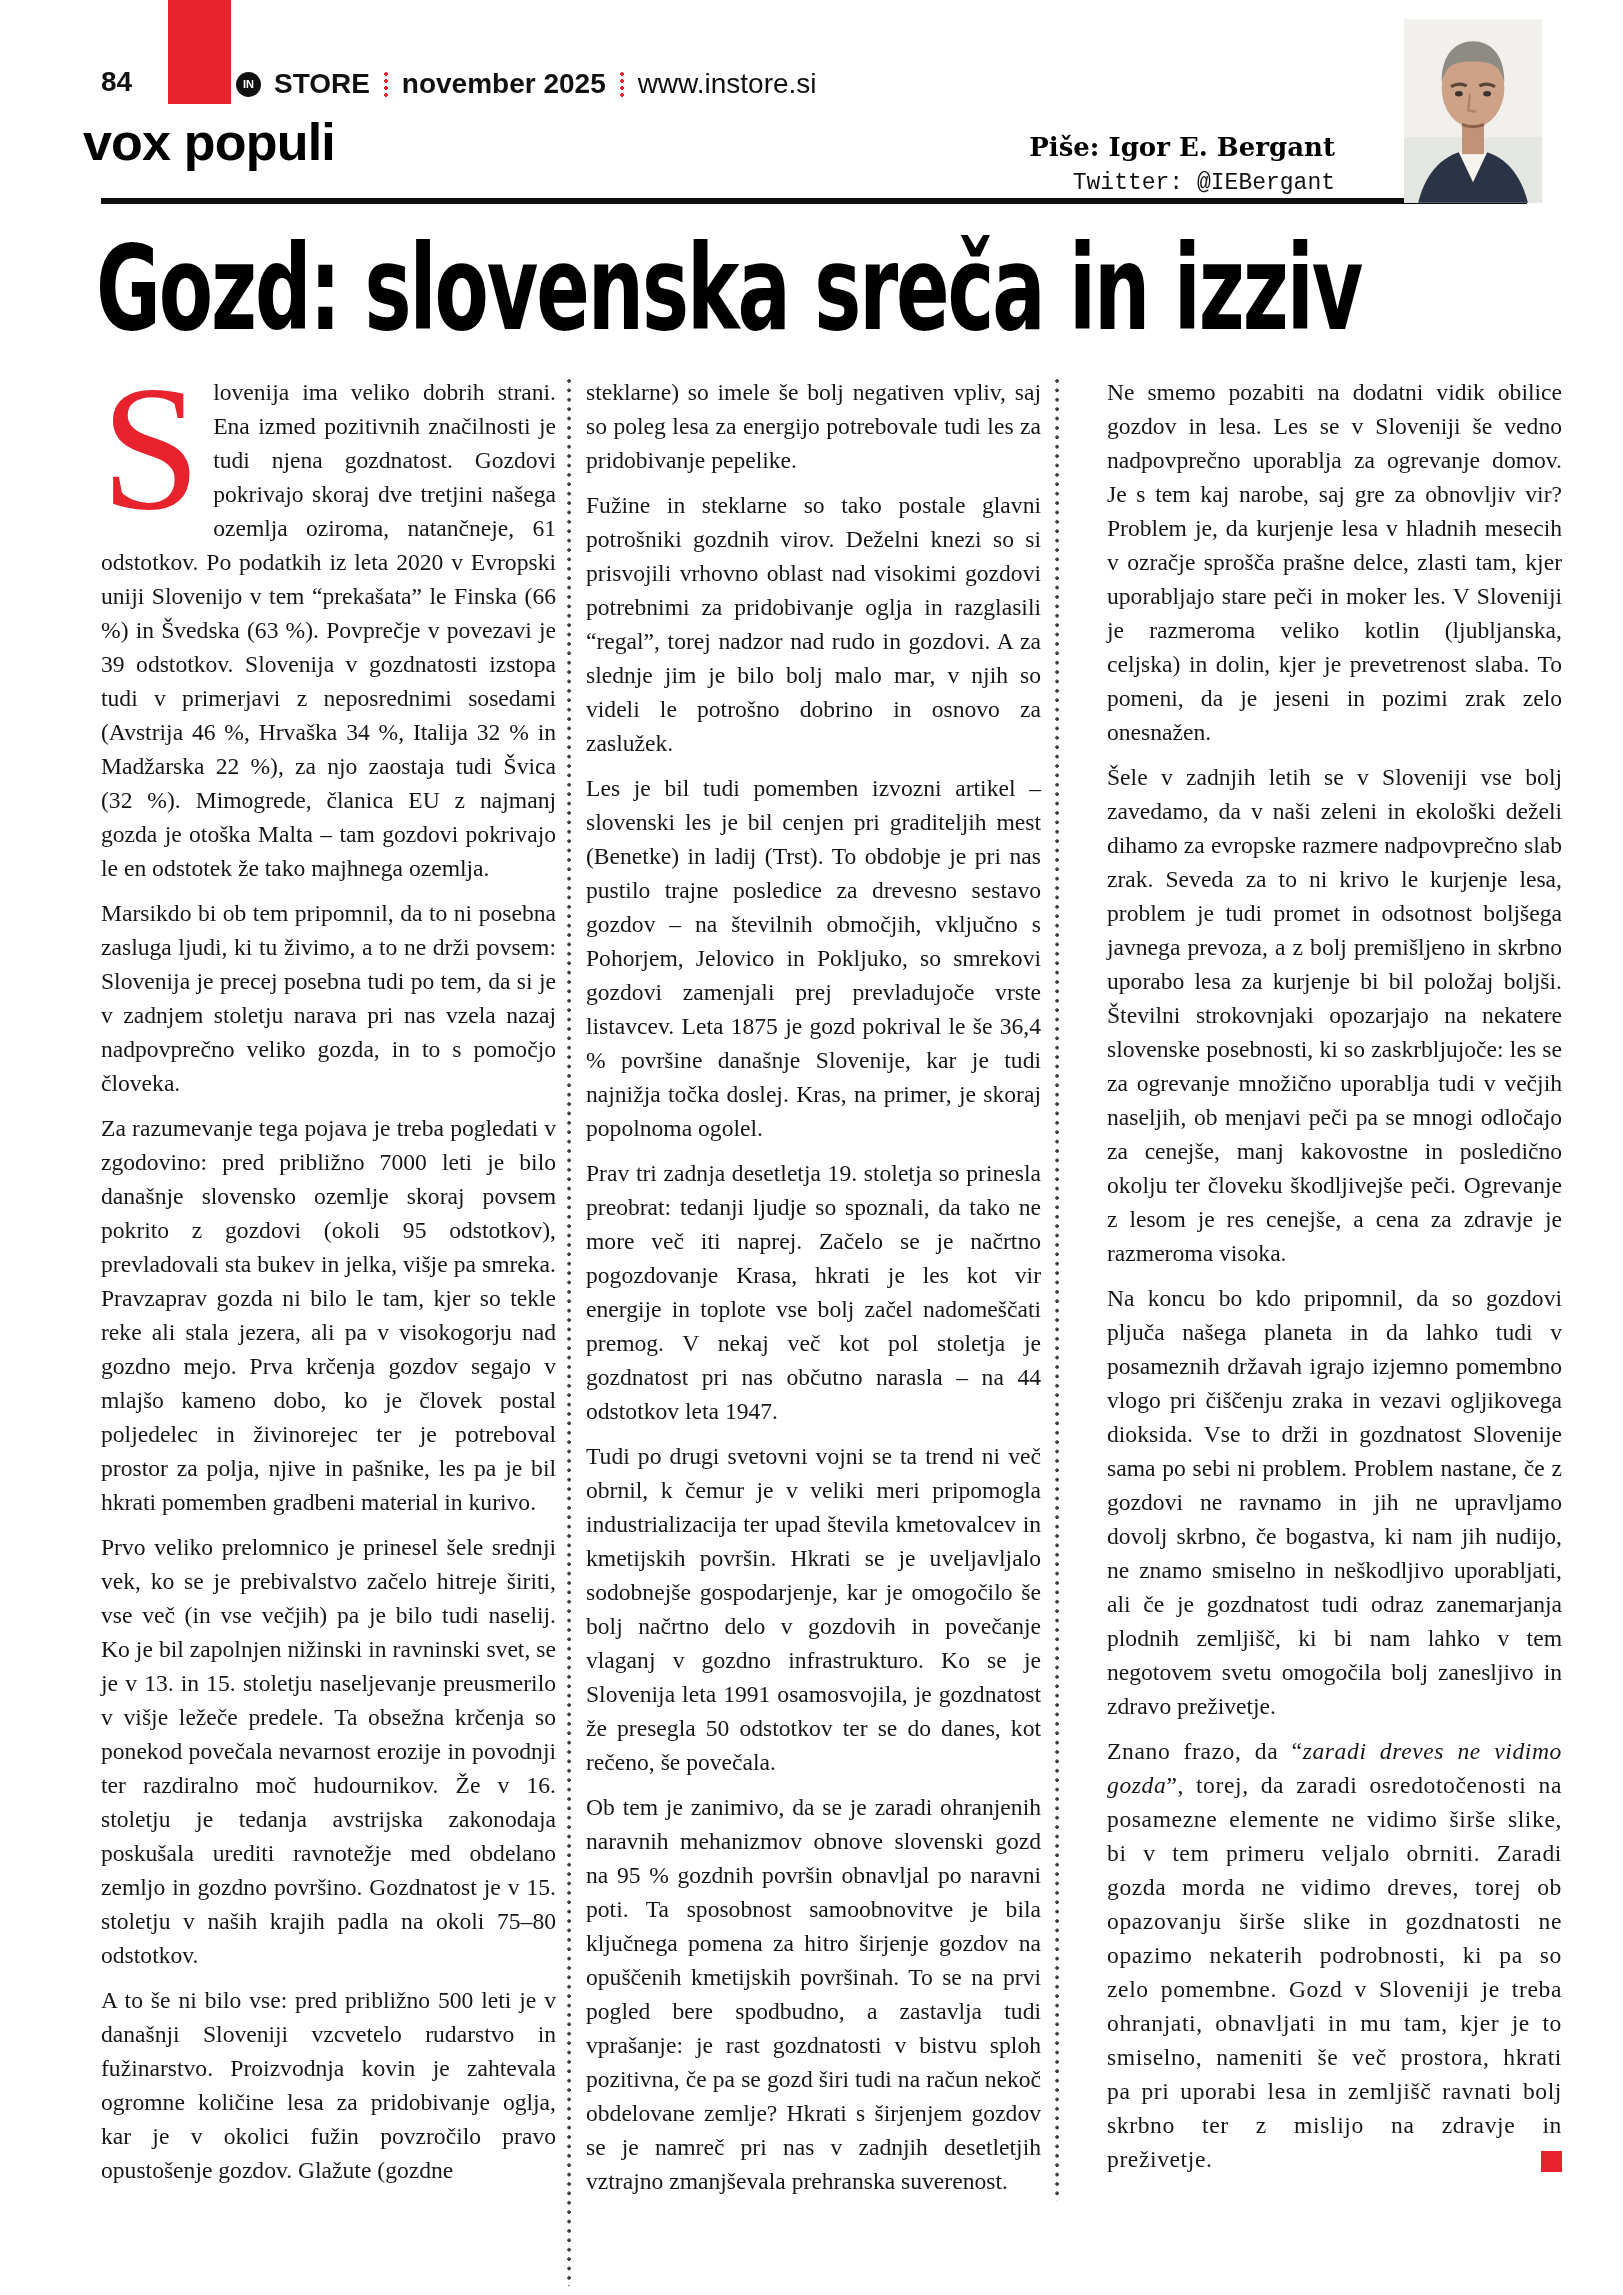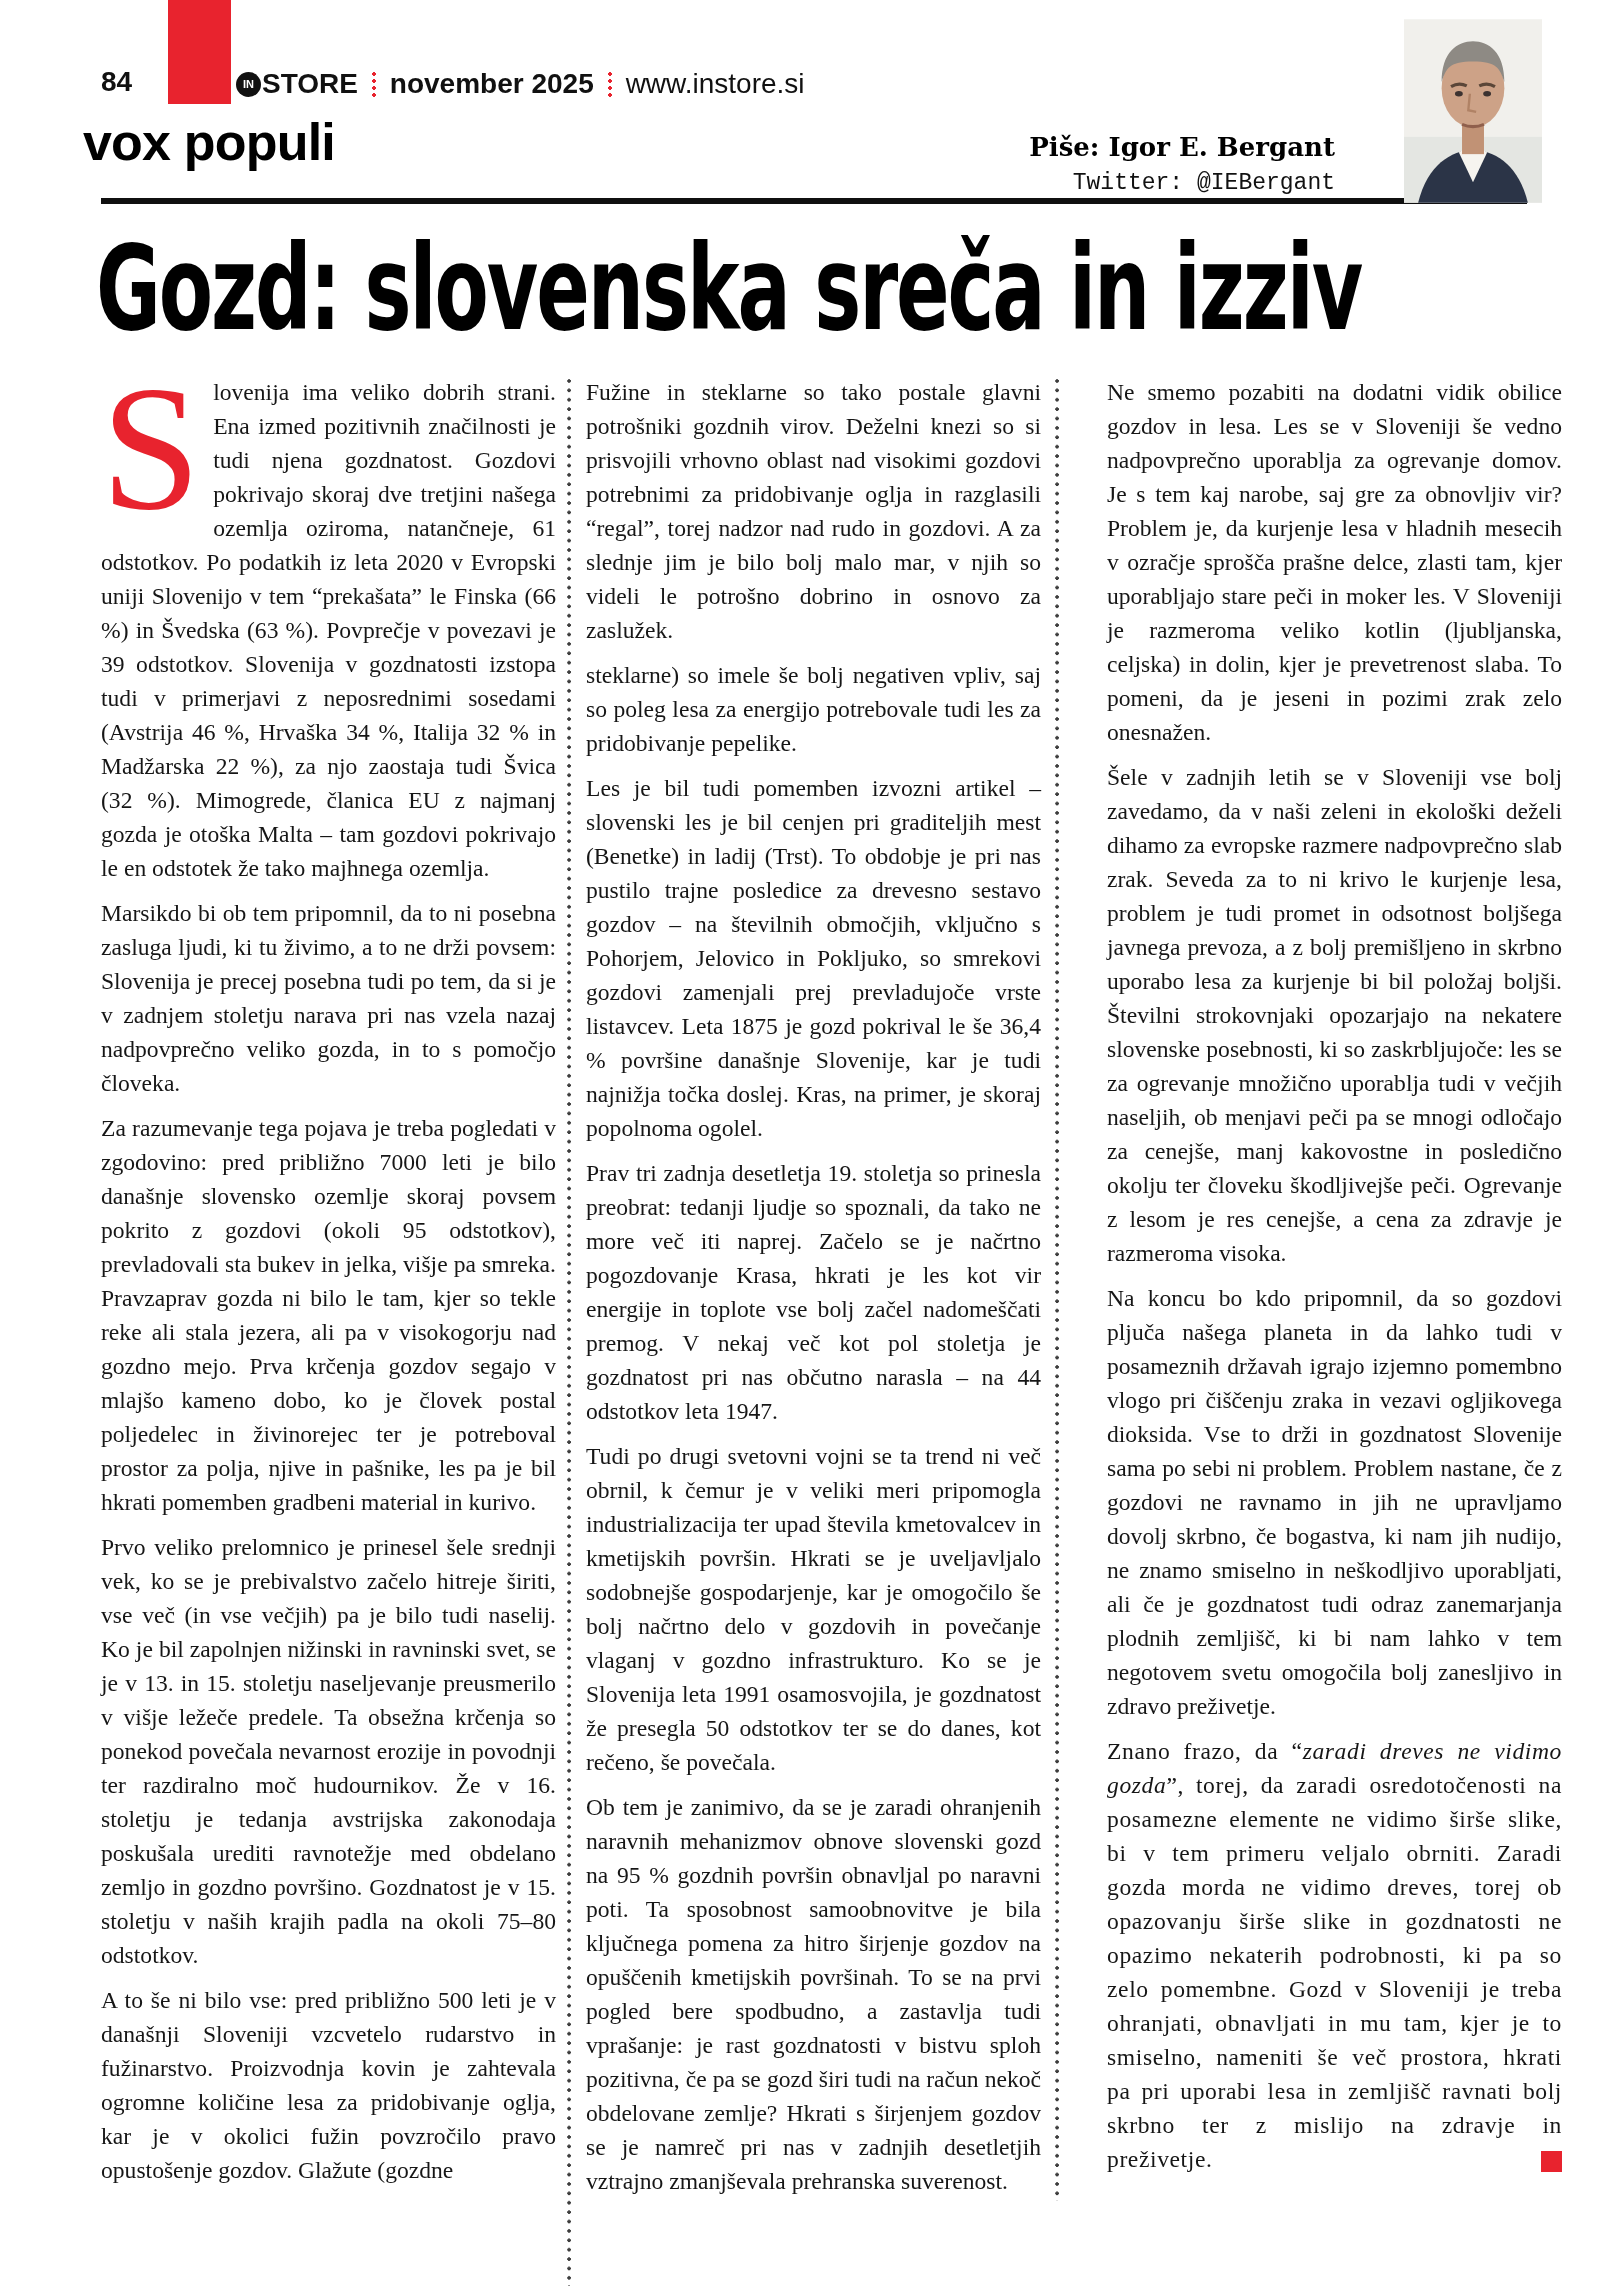--- a/index.html
+++ b/index.html
@@ -8,21 +8,21 @@
 
   
   .page-number{position:absolute;left:101px;top:66px;font-family:"Liberation Sans",sans-serif;
                font-weight:bold;font-size:28px;color:#111;}
   .red-bar{position:absolute;left:168px;top:0;width:63px;height:104px;background:#e8232e;}
   .logo-row{position:absolute;left:236px;top:68px;display:flex;align-items:center;}
   .logo-circle{width:25px;height:25px;border-radius:50%;background:#111;color:#fff;
                display:flex;align-items:center;justify-content:center;
                font-family:"Liberation Sans",sans-serif;font-weight:bold;font-size:11px;flex:0 0 auto;}
   .logo-store{font-family:"Liberation Sans",sans-serif;font-weight:bold;font-size:28px;
-              letter-spacing:0px;margin-left:1px;color:#111;}
+              letter-spacing:0px;margin-left:13px;color:#111;}
   .hsep{width:3.9px;height:25px;margin:0 14px;
         background-image:radial-gradient(circle at 2px 2px,#e8232e 1.6px,rgba(0,0,0,0) 2px);
         background-size:3.9px 7px;background-repeat:repeat-y;}
   .issue-date{font-family:"Liberation Sans",sans-serif;font-weight:bold;font-size:28px;color:#111;}
   .website{font-family:"Liberation Sans",sans-serif;font-weight:normal;font-size:28px;color:#111;}
   .section-title{position:absolute;left:83px;top:112px;font-family:Liberation Sans, sans-serif;
                  font-weight:bold;font-size:52px;letter-spacing:-0.8px;color:#000;}
   .byline-block{position:absolute;left:785px;top:132px;width:550px;text-align:right;}
   .byline{font-family:"DejaVu Serif",serif;font-weight:bold;font-size:26px;color:#000;}
   .twitter{font-family:"Liberation Mono",monospace;font-size:23px;color:#111;margin-top:8px;}
@@ -96,22 +96,22 @@
 
   <div class="col col-1">
     <p><span class="dropcap">S</span><span>lovenija ima veliko dobrih strani. Ena izmed pozitivnih značilnosti je tudi njena gozdnatost. Gozdovi pokrivajo skoraj dve tretjini našega ozemlja oziroma, natančneje, 61 odstotkov. Po podatkih iz leta 2020 v Evropski uniji Slovenijo v tem “prekašata” le Finska (66 %) in Švedska (63 %). Povprečje v povezavi je 39 odstotkov. Slovenija v gozdnatosti izstopa tudi v primerjavi z neposrednimi sosedami (Avstrija 46 %, Hrvaška 34 %, Italija 32 % in Madžarska 22 %), za njo zaostaja tudi Švica (32 %). Mimogrede, članica EU z najmanj gozda je otoška Malta – tam gozdovi pokrivajo le en odstotek že tako majhnega ozemlja.</span></p>
     <p>Marsikdo bi ob tem pripomnil, da to ni posebna zasluga ljudi, ki tu živimo, a to ne drži povsem: Slovenija je precej posebna tudi po tem, da si je v zadnjem stoletju narava pri nas vzela nazaj nadpovprečno veliko gozda, in to s pomočjo človeka.</p>
     <p>Za razumevanje tega pojava je treba pogledati v zgodovino: pred približno 7000 leti je bilo današnje slovensko ozemlje skoraj povsem pokrito z gozdovi (okoli 95 odstotkov), prevladovali sta bukev in jelka, višje pa smreka. Pravzaprav gozda ni bilo le tam, kjer so tekle reke ali stala jezera, ali pa v visokogorju nad gozdno mejo. Prva krčenja gozdov segajo v mlajšo kameno dobo, ko je človek postal poljedelec in živinorejec ter je potreboval prostor za polja, njive in pašnike, les pa je bil hkrati pomemben gradbeni material in kurivo.</p>
     <p>Prvo veliko prelomnico je prinesel šele srednji vek, ko se je prebivalstvo začelo hitreje širiti, vse več (in vse večjih) pa je bilo tudi naselij. Ko je bil zapolnjen nižinski in ravninski svet, se je v 13. in 15. stoletju naseljevanje preusmerilo v višje ležeče predele. Ta obsežna krčenja so ponekod povečala nevarnost erozije in povodnji ter razdiralno moč hudournikov. Že v 16. stoletju je tedanja avstrijska zakonodaja poskušala urediti ravnotežje med obdelano zemljo in gozdno površino. Gozdnatost je v 15. stoletju v naših krajih padla na okoli 75–80 odstotkov.</p>
     <p>A to še ni bilo vse: pred približno 500 leti je v današnji Sloveniji vzcvetelo rudarstvo in fužinarstvo. Proizvodnja kovin je zahtevala ogromne količine lesa za pridobivanje oglja, kar je v okolici fužin povzročilo pravo opustošenje gozdov. Glažute (gozdne</p>
   </div>
 
   <div class="col col-2">
+    <p>steklarne) so imele še bolj negativen vpliv, saj so poleg lesa za energijo potrebovale tudi les za pridobivanje pepelike.</p>
     <p>Fužine in steklarne so tako postale glavni potrošniki gozdnih virov. Deželni knezi so si prisvojili vrhovno oblast nad visokimi gozdovi potrebnimi za pridobivanje oglja in razglasili “regal”, torej nadzor nad rudo in gozdovi. A za slednje jim je bilo bolj malo mar, v njih so videli le potrošno dobrino in osnovo za zaslužek.</p>
-    <p>steklarne) so imele še bolj negativen vpliv, saj so poleg lesa za energijo potrebovale tudi les za pridobivanje pepelike.</p>
     <p>Les je bil tudi pomemben izvozni artikel – slovenski les je bil cenjen pri graditeljih mest (Benetke) in ladij (Trst). To obdobje je pri nas pustilo trajne posledice za drevesno sestavo gozdov – na številnih območjih, vključno s Pohorjem, Jelovico in Pokljuko, so smrekovi gozdovi zamenjali prej prevladujoče vrste listavcev. Leta 1875 je gozd pokrival le še 36,4 % površine današnje Slovenije, kar je tudi najnižja točka doslej. Kras, na primer, je skoraj popolnoma ogolel.</p>
     <p>Prav tri zadnja desetletja 19. stoletja so prinesla preobrat: tedanji ljudje so spoznali, da tako ne more več iti naprej. Začelo se je načrtno pogozdovanje Krasa, hkrati je les kot vir energije in toplote vse bolj začel nadomeščati premog. V nekaj več kot pol stoletja je gozdnatost pri nas občutno narasla – na 44 odstotkov leta 1947.</p>
     <p>Tudi po drugi svetovni vojni se ta trend ni več obrnil, k čemur je v veliki meri pripomogla industrializacija ter upad števila kmetovalcev in kmetijskih površin. Hkrati se je uveljavljalo sodobnejše gospodarjenje, kar je omogočilo še bolj načrtno delo v gozdovih in povečanje vlaganj v gozdno infrastrukturo. Ko se je Slovenija leta 1991 osamosvojila, je gozdnatost že presegla 50 odstotkov ter se do danes, kot rečeno, še povečala.</p>
     <p>Ob tem je zanimivo, da se je zaradi ohranjenih naravnih mehanizmov obnove slovenski gozd na 95 % gozdnih površin obnavljal po naravni poti. Ta sposobnost samoobnovitve je bila ključnega pomena za hitro širjenje gozdov na opuščenih kmetijskih površinah. To se na prvi pogled bere spodbudno, a zastavlja tudi vprašanje: je rast gozdnatosti v bistvu sploh pozitivna, če pa se gozd širi tudi na račun nekoč obdelovane zemlje? Hkrati s širjenjem gozdov se je namreč pri nas v zadnjih desetletjih vztrajno zmanjševala prehranska suverenost.</p>
   </div>
 
   <div class="col col-3">
     <p>Ne smemo pozabiti na dodatni vidik obilice gozdov in lesa. Les se v Sloveniji še vedno nadpovprečno uporablja za ogrevanje domov. Je s tem kaj narobe, saj gre za obnovljiv vir? Problem je, da kurjenje lesa v hladnih mesecih v ozračje sprošča prašne delce, zlasti tam, kjer uporabljajo stare peči in moker les. V Sloveniji je razmeroma veliko kotlin (ljubljanska, celjska) in dolin, kjer je prevetrenost slaba. To pomeni, da je jeseni in pozimi zrak zelo onesnažen.</p>
     <p>Šele v zadnjih letih se v Sloveniji vse bolj zavedamo, da v naši zeleni in ekološki deželi dihamo za evropske razmere nadpovprečno slab zrak. Seveda za to ni krivo le kurjenje lesa, problem je tudi promet in odsotnost boljšega javnega prevoza, a z bolj premišljeno in skrbno uporabo lesa za kurjenje bi bil položaj boljši. Številni strokovnjaki opozarjajo na nekatere slovenske posebnosti, ki so zaskrbljujoče: les se za ogrevanje množično uporablja tudi v večjih naseljih, ob menjavi peči pa se mnogi odločajo za cenejše, manj kakovostne in posledično okolju ter človeku škodljivejše peči. Ogrevanje z lesom je res cenejše, a cena za zdravje je razmeroma visoka.</p>
     <p>Na koncu bo kdo pripomnil, da so gozdovi pljuča našega planeta in da lahko tudi v posameznih državah igrajo izjemno pomembno vlogo pri čiščenju zraka in vezavi ogljikovega dioksida. Vse to drži in gozdnatost Slovenije sama po sebi ni problem. Problem nastane, če z gozdovi ne ravnamo in jih ne upravljamo dovolj skrbno, če bogastva, ki nam jih nudijo, ne znamo smiselno in neškodljivo uporabljati, ali če je gozdnatost tudi odraz zanemarjanja plodnih zemljišč, ki bi nam lahko v tem negotovem svetu omogočila bolj zanesljivo in zdravo preživetje.</p>

